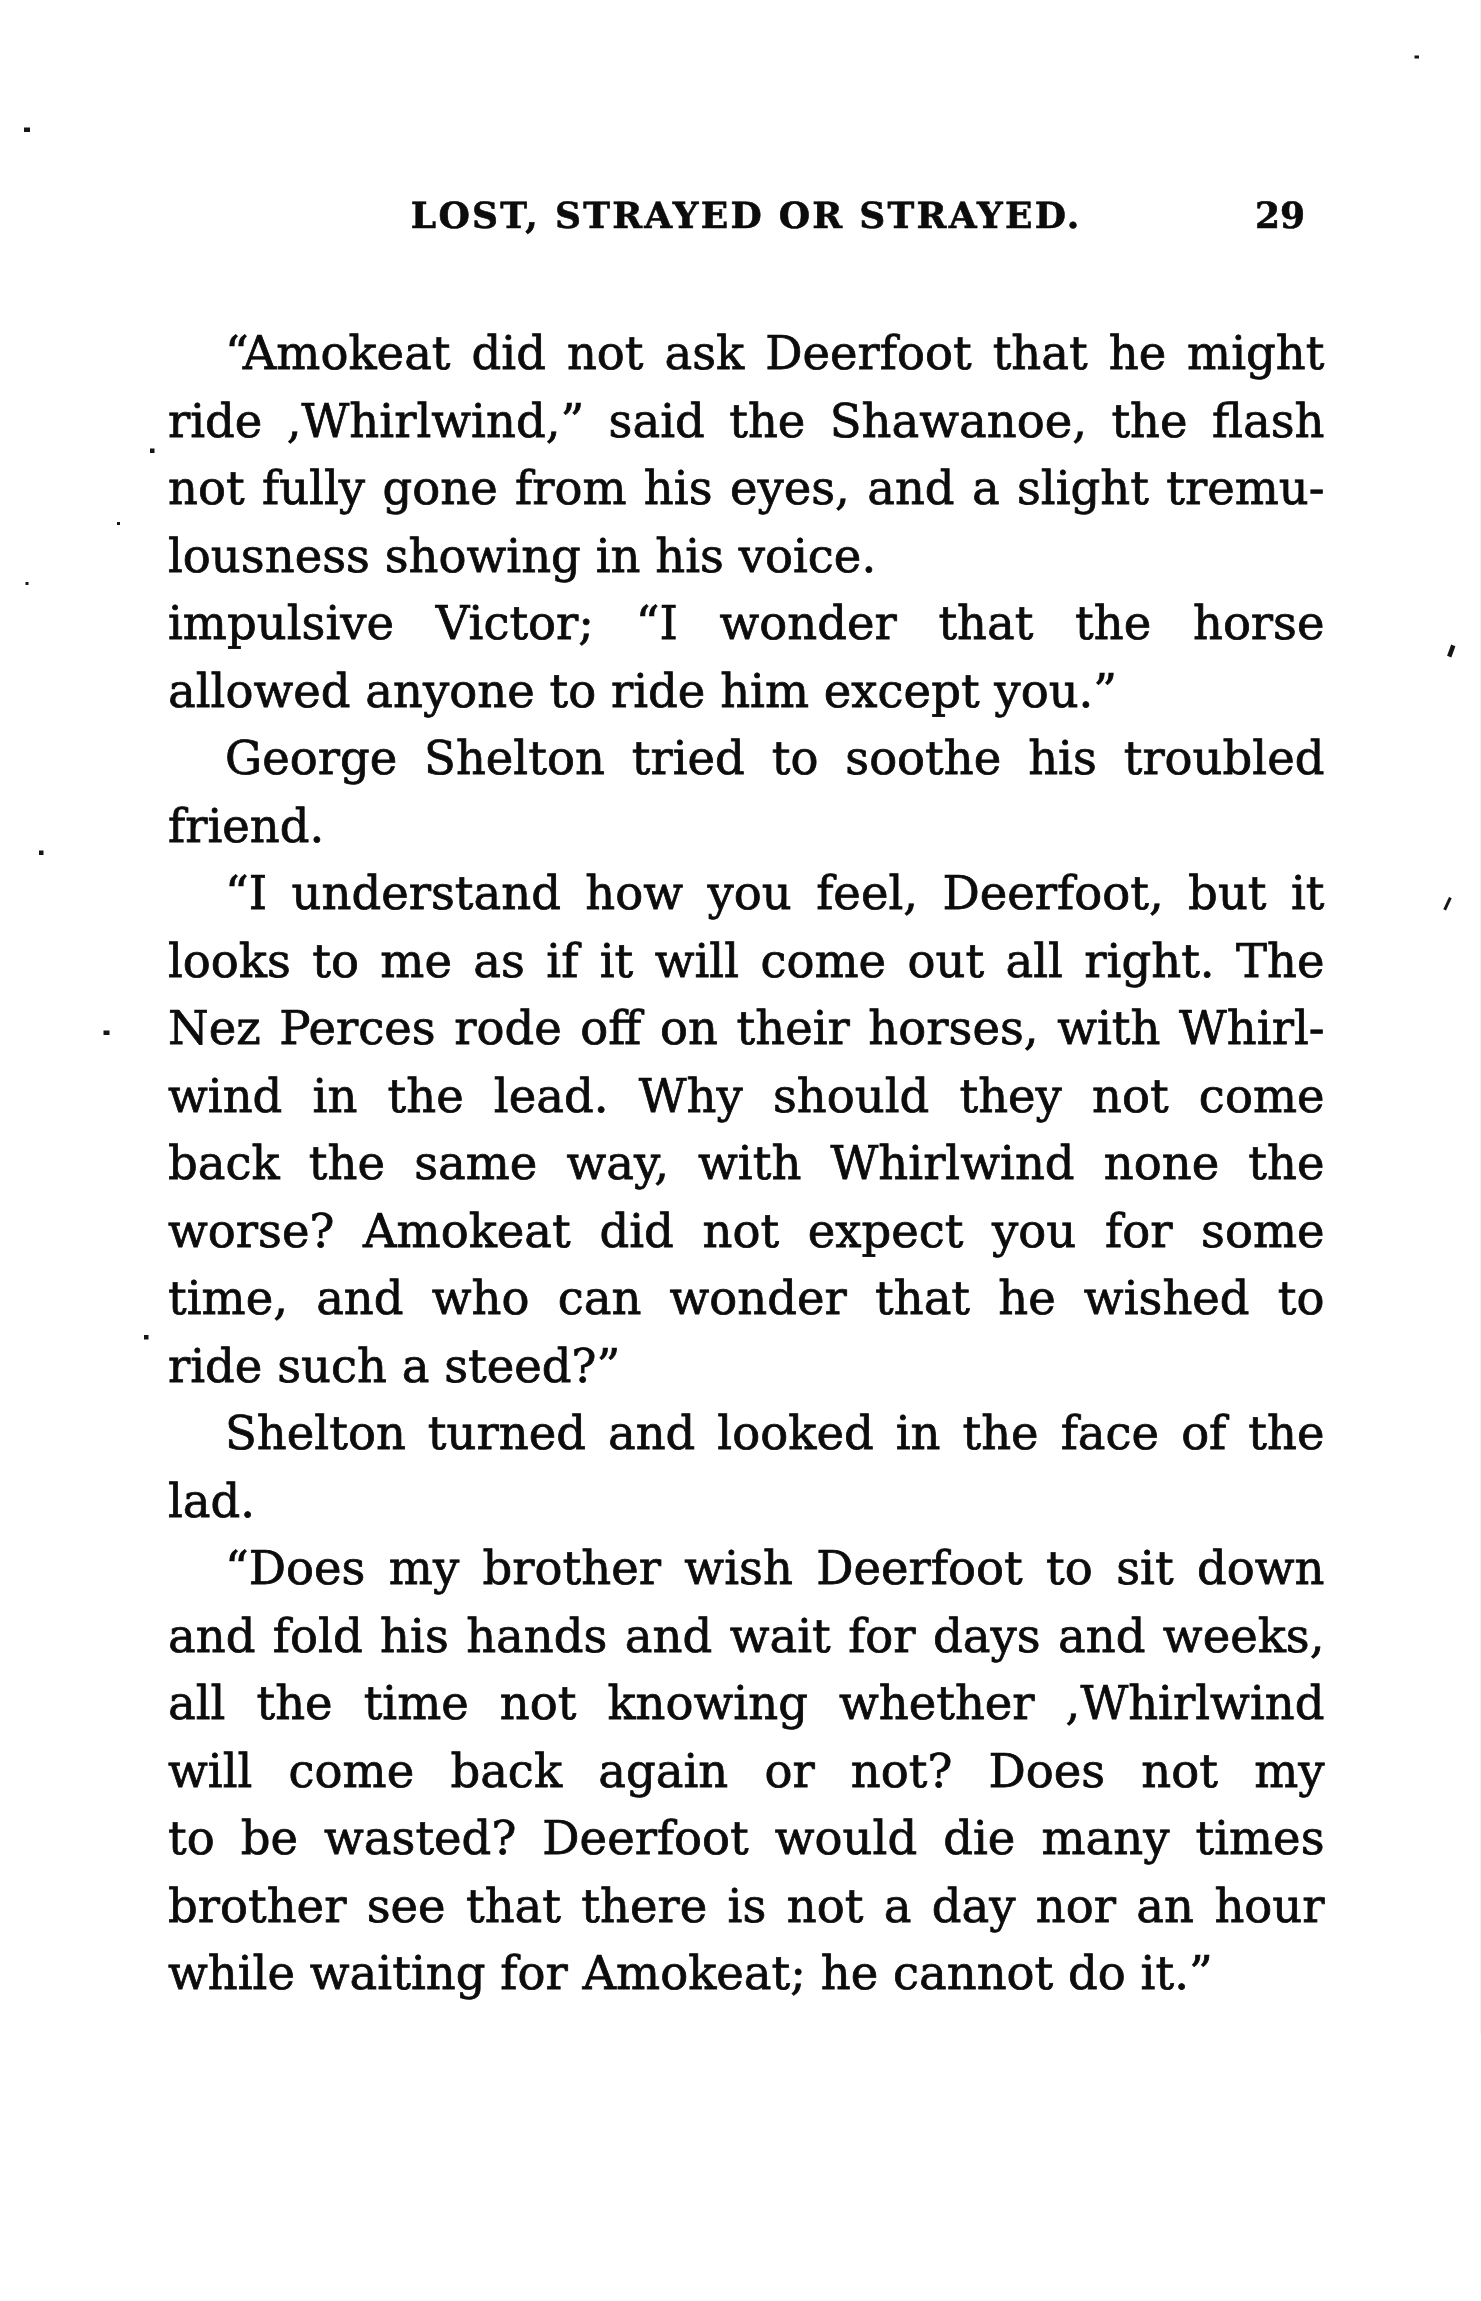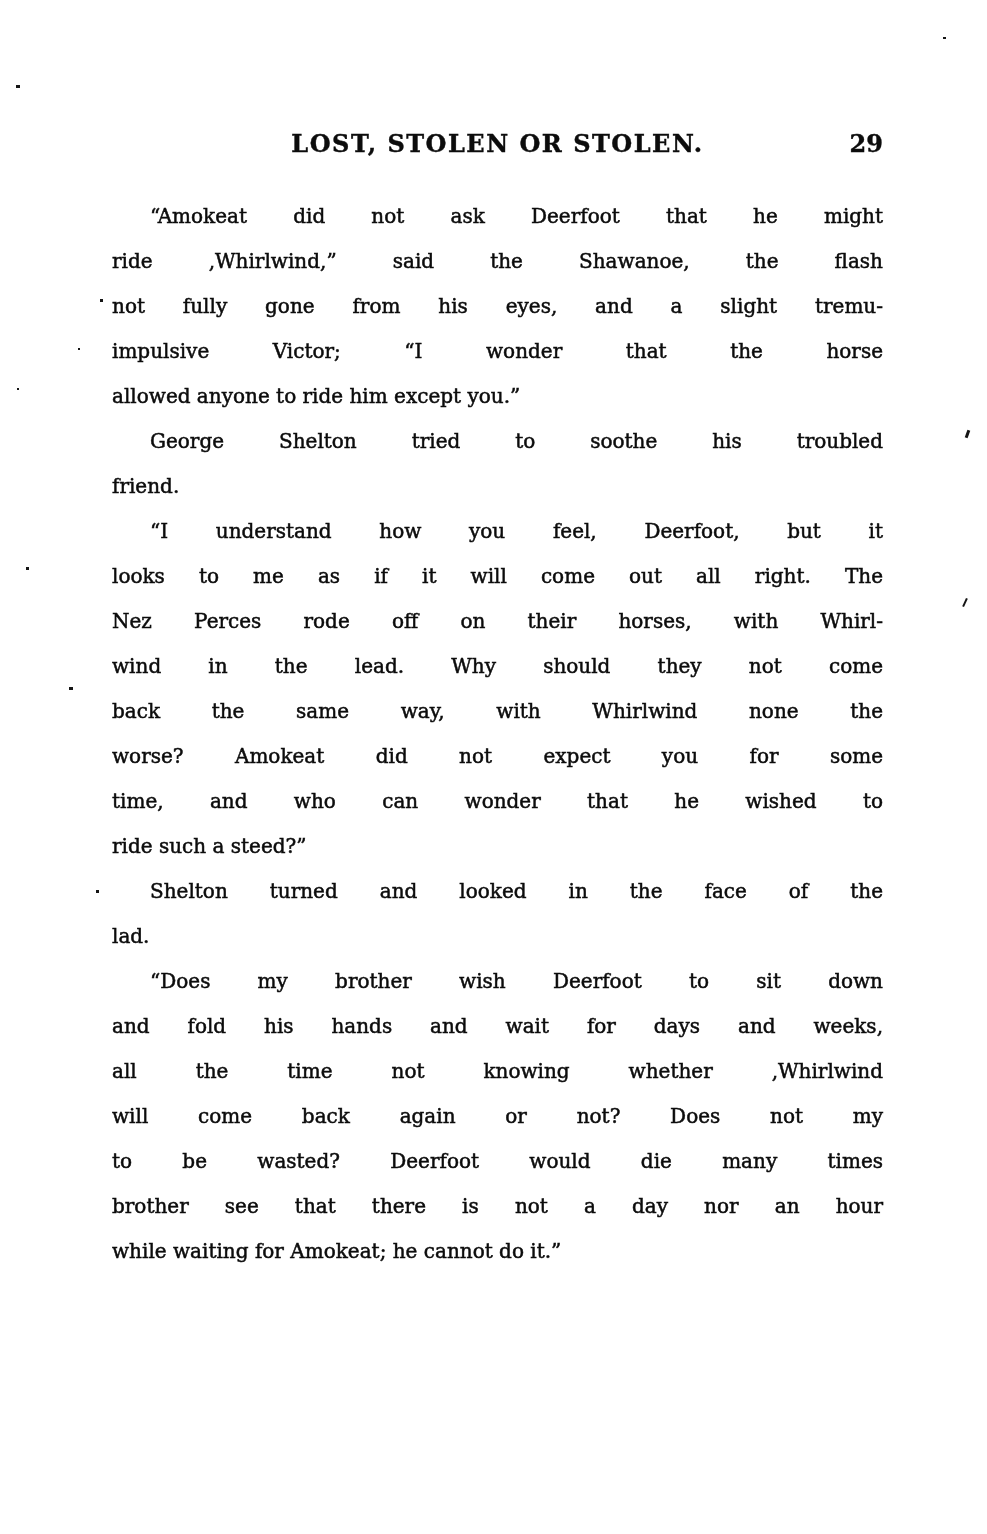--- a/index.html
+++ b/index.html
@@ -19,56 +19,57 @@
     padding-top: 131px;
     text-align: center;
     font-weight: bold;
     font-size: 24px;
     line-height: 26px;
     letter-spacing: 1.5px;
     -webkit-text-stroke: 0.4px var(--ink, #0c0c0c);
   }
   .pagenum {
     position: absolute;
-    right: 0;
+    right: 13px;
     bottom: 0;
     letter-spacing: 0;
     margin-left: 24px;
   }
   .text-block {
-    margin: 37px 104px 0 112px;
-    font-size: 20px;
+    margin: 57px 104px 0 112px;
+    font-size: 31px;
     line-height: 45px;
     -webkit-text-stroke: 0.5px var(--ink, #0c0c0c);
   }
   .text-block p { margin: 0; padding: 0; }
   .line {
     text-align: justify;
     text-align-last: justify;
     hyphens: none;
   }
   .line.last { text-align-last: left; }
   .line.first { text-indent: 38px; }
   .speck { position: absolute; background: #151515; }
 </style>
 </head>
 <body>
 
 <div class="page" style="--ink: #0c0c0c; --paper: #ffffff;">
 
   <div class="running-head">
-    <span class="title">LOST, STOLEN OR STOLEN.</span>
+    <span class="title">LOST, STRAYED OR STRAYED.</span>
     <span class="pagenum">29</span>
   </div>
 
   <div class="text-block">
     <p>
       <span class="line first" style="display:block">“Amokeat did not ask Deerfoot that he might</span>
       <span class="line" style="display:block">ride ,Whirlwind,” said the Shawanoe, the flash</span>
       <span class="line" style="display:block">not fully gone from his eyes, and a slight tremu-</span>
+      <span class="line last" style="display:block">lousness showing in his voice.</span>
     </p>
     <p>
       <span class="line" style="display:block">impulsive Victor; “I wonder that the horse</span>
       <span class="line last" style="display:block">allowed anyone to ride him except you.”</span>
     </p>
     <p>
       <span class="line first" style="display:block">George Shelton tried to soothe his troubled</span>
       <span class="line last" style="display:block">friend.</span>
     </p>
     <p>

